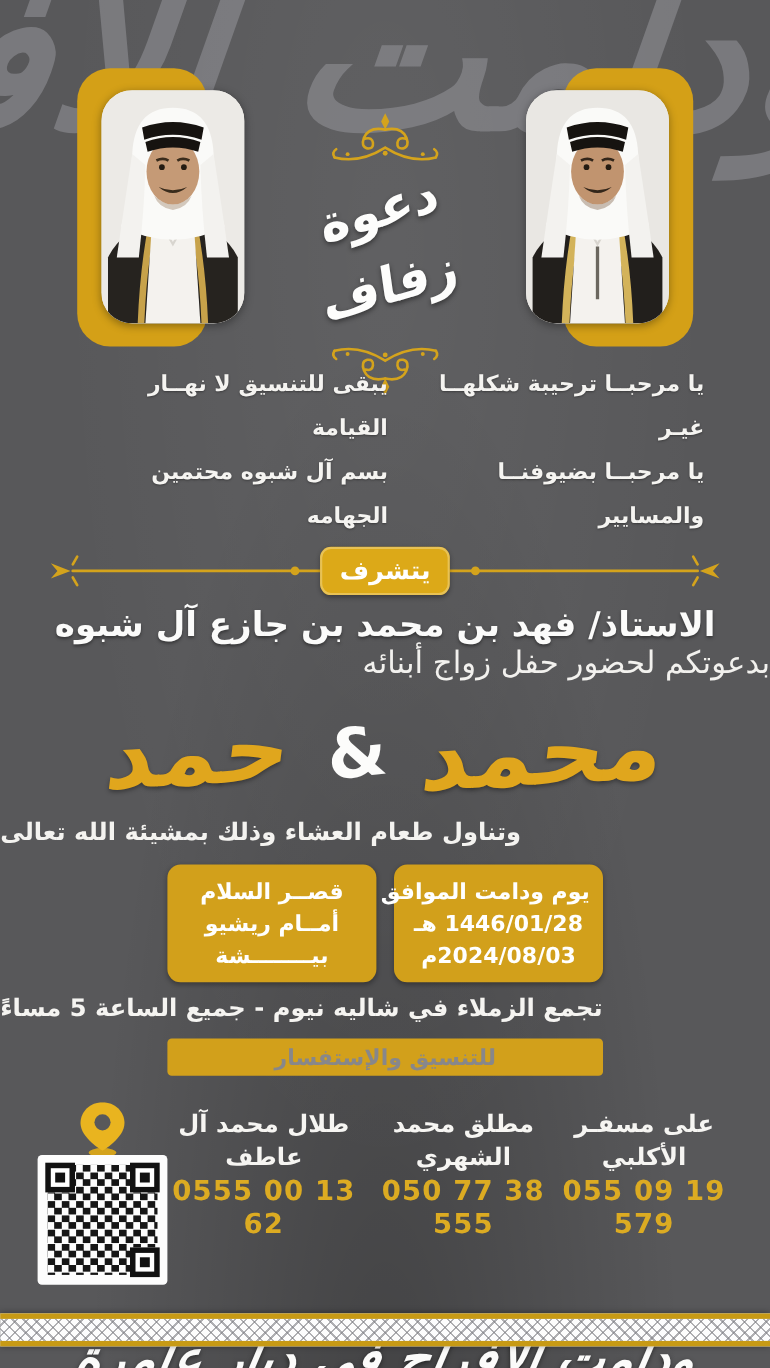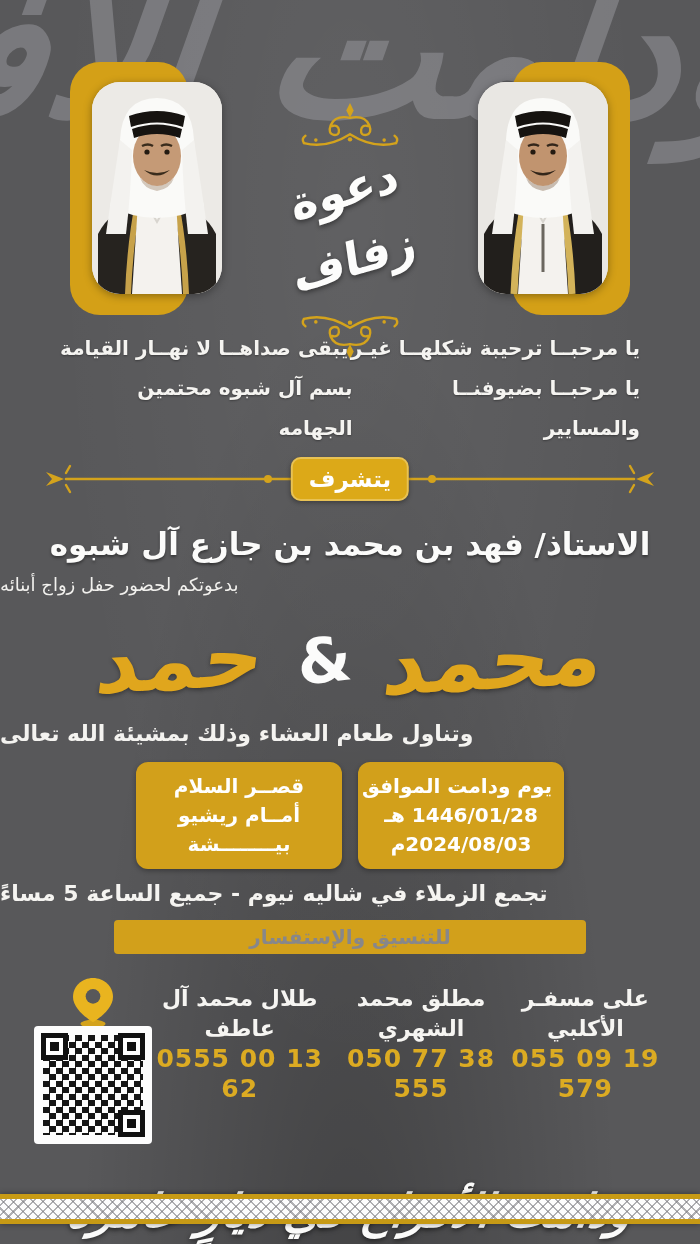--- a/index.html
+++ b/index.html
@@ -68,42 +68,42 @@
   .divider svg{ position:absolute; inset:0; width:100%; height:100%; }
   .badge{
     position:absolute; left:50%; top:50%; transform:translate(-50%,-50%);
     min-width:112px; height:44px; padding:0 18px;
     background:#dca918; border-radius:10px;
     box-shadow:inset 0 0 0 2px rgba(255,240,200,.35), 0 2px 4px rgba(0,0,0,.3);
     display:flex; align-items:center; justify-content:center;
     font-size:23px; font-weight:bold; color:#ffffff;text-align:center;
   }
   
-  .host-name{ margin-top:24px; text-align:center; font-size:31px; font-weight:bold; color:#fbfbfa; text-shadow:0 2px 3px rgba(0,0,0,.4); }
-  .invite-line{ margin-top:12px; text-align:left; font-size:18px; color:#f2f1ee; }
+  .host-name{ margin-top:8px; text-align:center; font-size:31px; font-weight:bold; color:#fbfbfa; text-shadow:0 2px 3px rgba(0,0,0,.4); }
+  .invite-line{ text-align:right; font-size:28px; color:#f2f1ee; }
   .grooms{ margin-top:6px; height:118px; display:flex; align-items:center; justify-content:center; gap:34px; }
   .groom-name{
     font-size:84px; font-weight:bold; color:#e0a61d; line-height:1.1;
     transform:skewX(-10deg) rotate(-3deg);
     text-shadow:0 2px 4px rgba(0,0,0,.35);
   }
   .amp{ font-size:62px; font-weight:bold; color:#fcfcfb; transform:rotate(-6deg); }
   .dinner-line{ margin-top:2px; text-align:left; font-size:22px; font-weight:bold; color:#f4f3f0; }
   
   .info-boxes{ margin-top:16px; display:flex; justify-content:center; gap:16px; }
   .info-box{
-    width:206px; min-height:106px; background:#d2a01b; border-radius:12px;
+    width:190px; min-height:106px; background:#d2a01b; border-radius:12px;
     padding:10px 12px; display:flex; flex-direction:column; justify-content:center;
     box-shadow:0 2px 5px rgba(0,0,0,.3);
   }
   .info-box .line{ font-size:20px; font-weight:bold; color:#ffffff; text-align:center; line-height:29px; white-space:nowrap; }
   
   .gathering-line{ margin-top:12px; text-align:left; font-size:22px; font-weight:bold; color:#f5f4f1; }
   .coordination-bar{
-    margin:14px auto 0; width:472px; height:34px; background:#d2a01b; border-radius:4px;
+    margin:14px auto 0; width:396px; height:34px; background:#d2a01b; border-radius:4px;
     display:flex; align-items:center; justify-content:center;
     font-size:20px; font-weight:bold; color:#87878b;
   }
   
   .contacts{ margin:30px 34px 0; display:flex; justify-content:space-between; align-items:flex-start; }
   .contact-col{ display:flex; gap:10px; text-align:center; }
   .contact-name{ font-size:22px; font-weight:bold; color:#f6f5f2; line-height:30px; }
   .contact-phone{ font-size:25px; font-weight:bold; color:#dcab22; line-height:30px; letter-spacing:1px; }
   .qr-col{ width:130px; display:flex; flex-direction:column; align-items:center; margin-top:-6px; }
   .pin-icon{ width:42px; height:50px; margin-bottom:-2px; }
@@ -235,21 +235,21 @@
           <path d="M52,88 Q65,94 78,88 Q65,99 52,88 Z" fill="#33261a"></path>
           <path d="M48,96 Q65,112 82,96 Q78,107 65,109 Q52,107 48,96 Z" fill="#7d5f45" opacity=".4"></path>
         </svg>
       </div>
     </div>
   </section>
 
   <section class="verses">
     <div class="verse-row">
       <span class="verse">يا مرحبــا ترحيبة شكلهــا غيـر</span>
-      <span class="verse">يبقى صداهــا لا نهــار القيامة</span>
+      <span class="verse">يبقى للتنسيق لا نهــار القيامة</span>
     </div>
     <div class="verse-row">
       <span class="verse">يا مرحبــا بضيوفنــا والمسايير</span>
       <span class="verse">بسم آل شبوه محتمين الجهامه</span>
     </div>
   </section>
 
   <div class="divider">
     <svg viewBox="0 0 620 46" preserveAspectRatio="none">
       <g stroke="#d4a31c" fill="#d4a31c" stroke-linecap="round">

